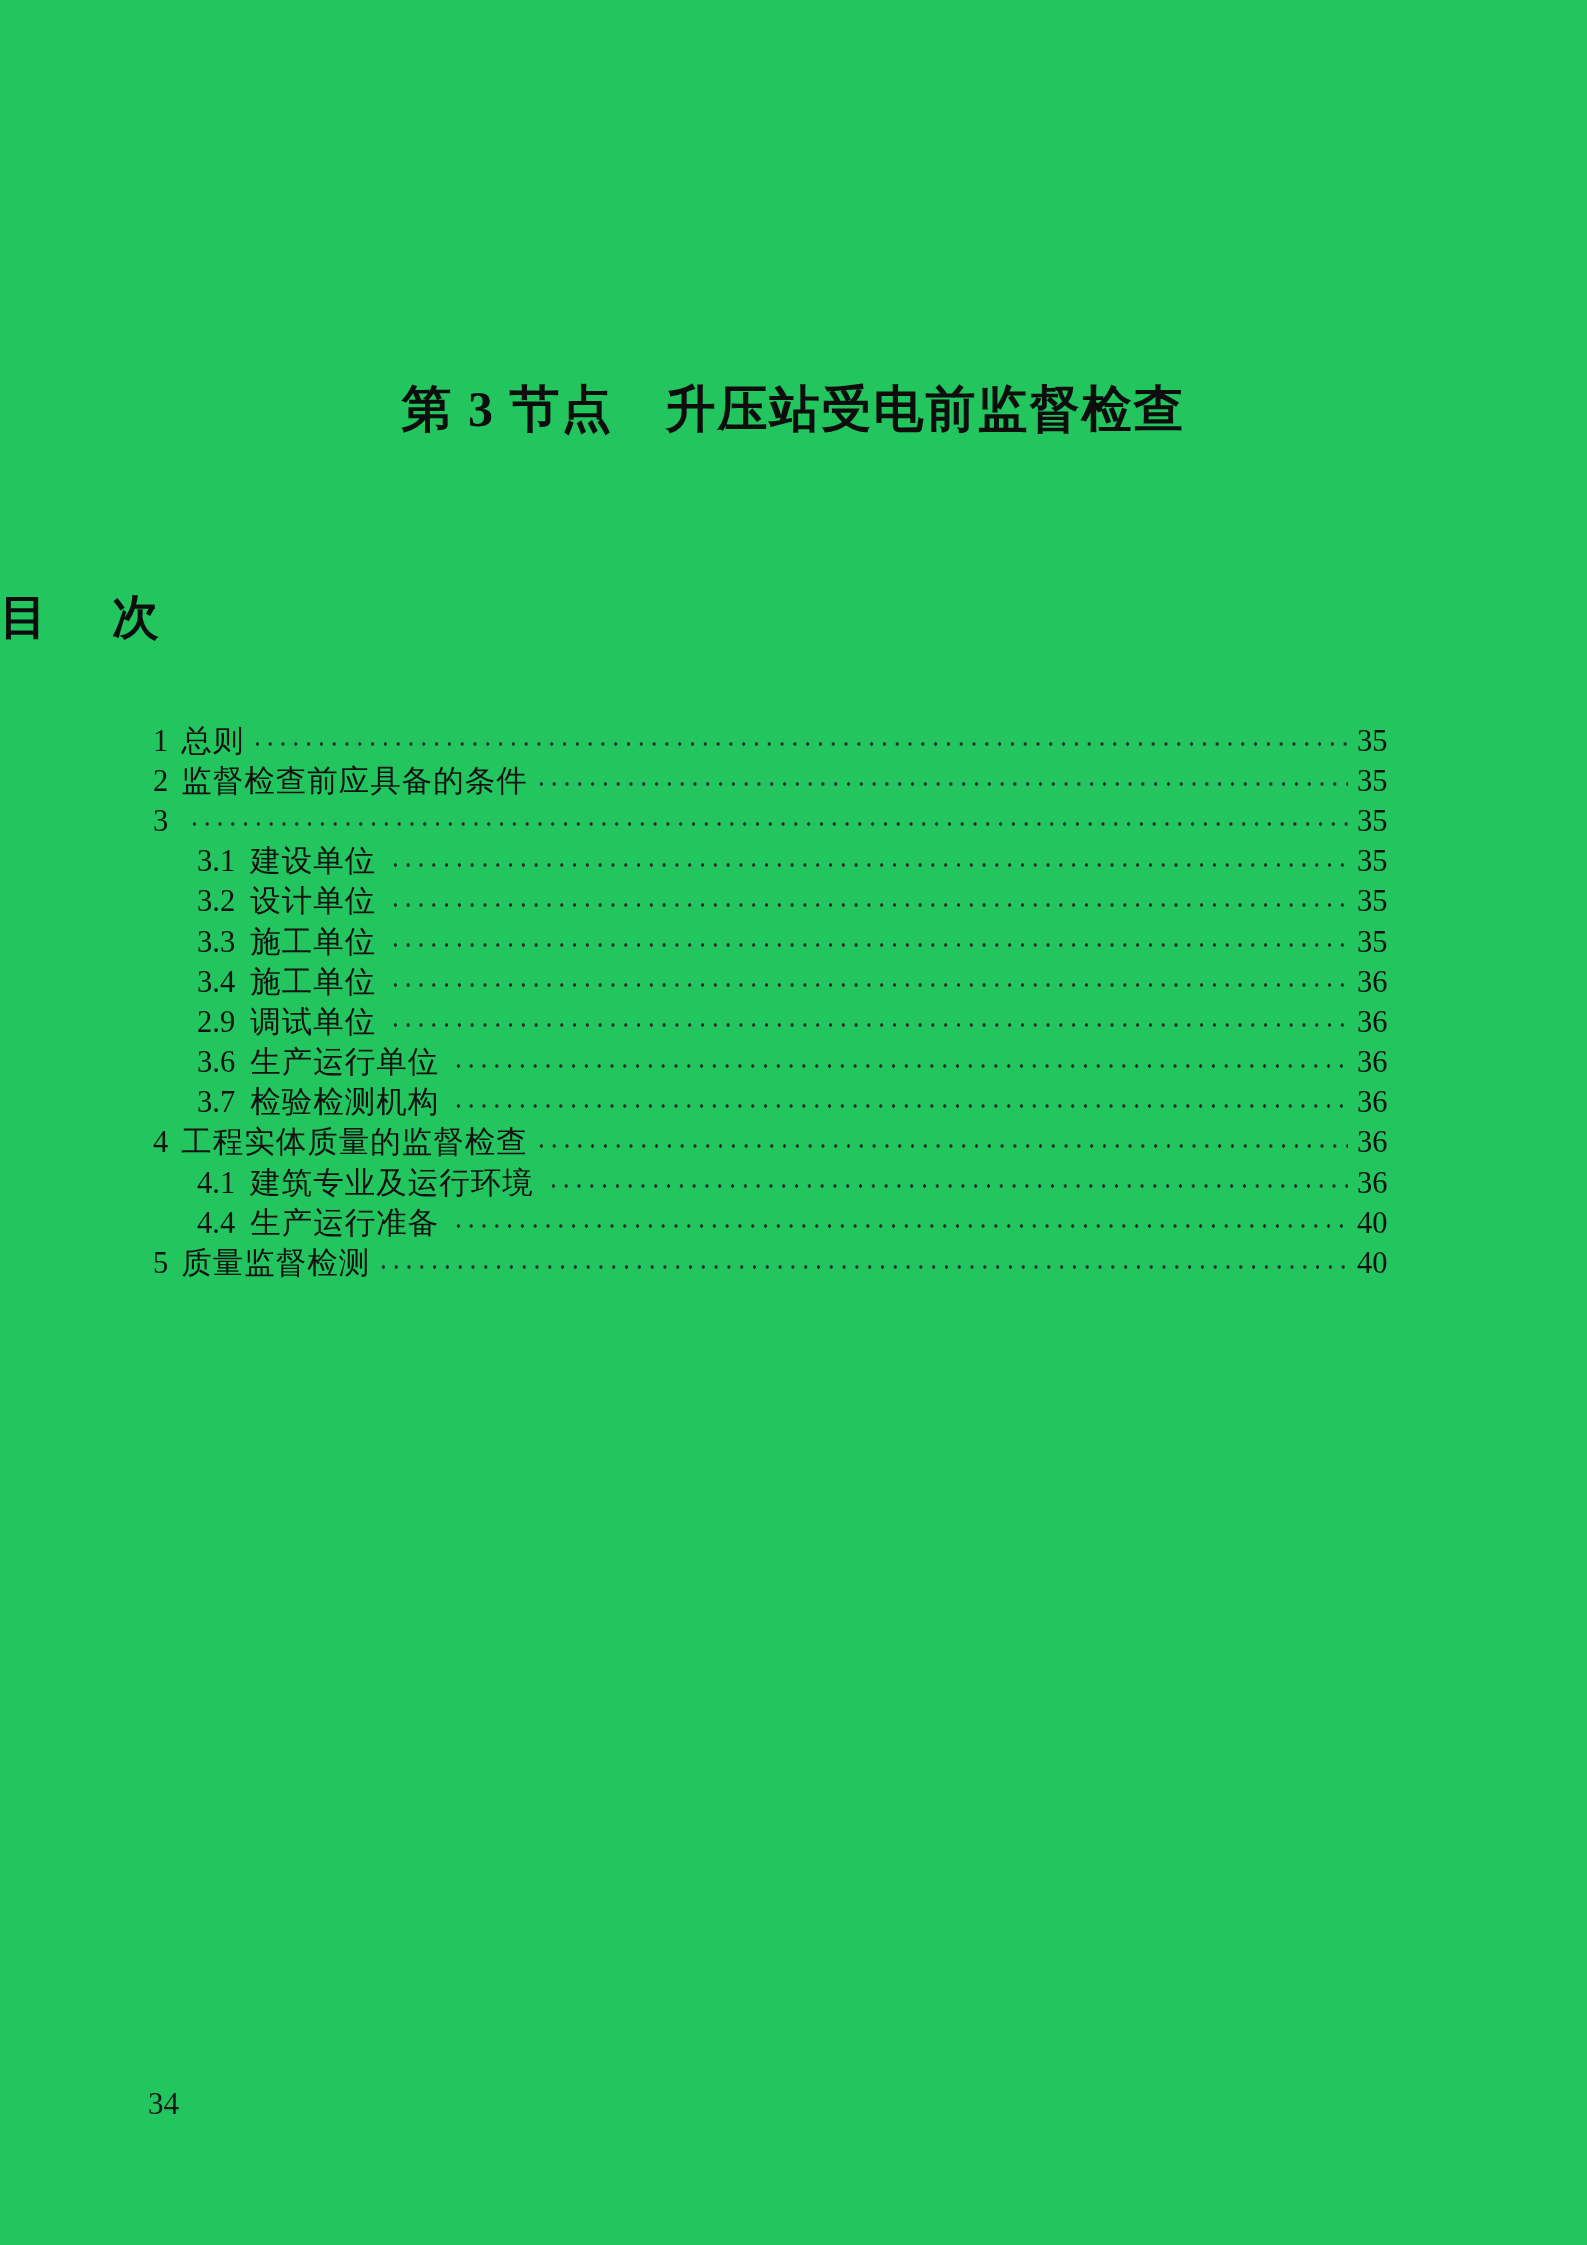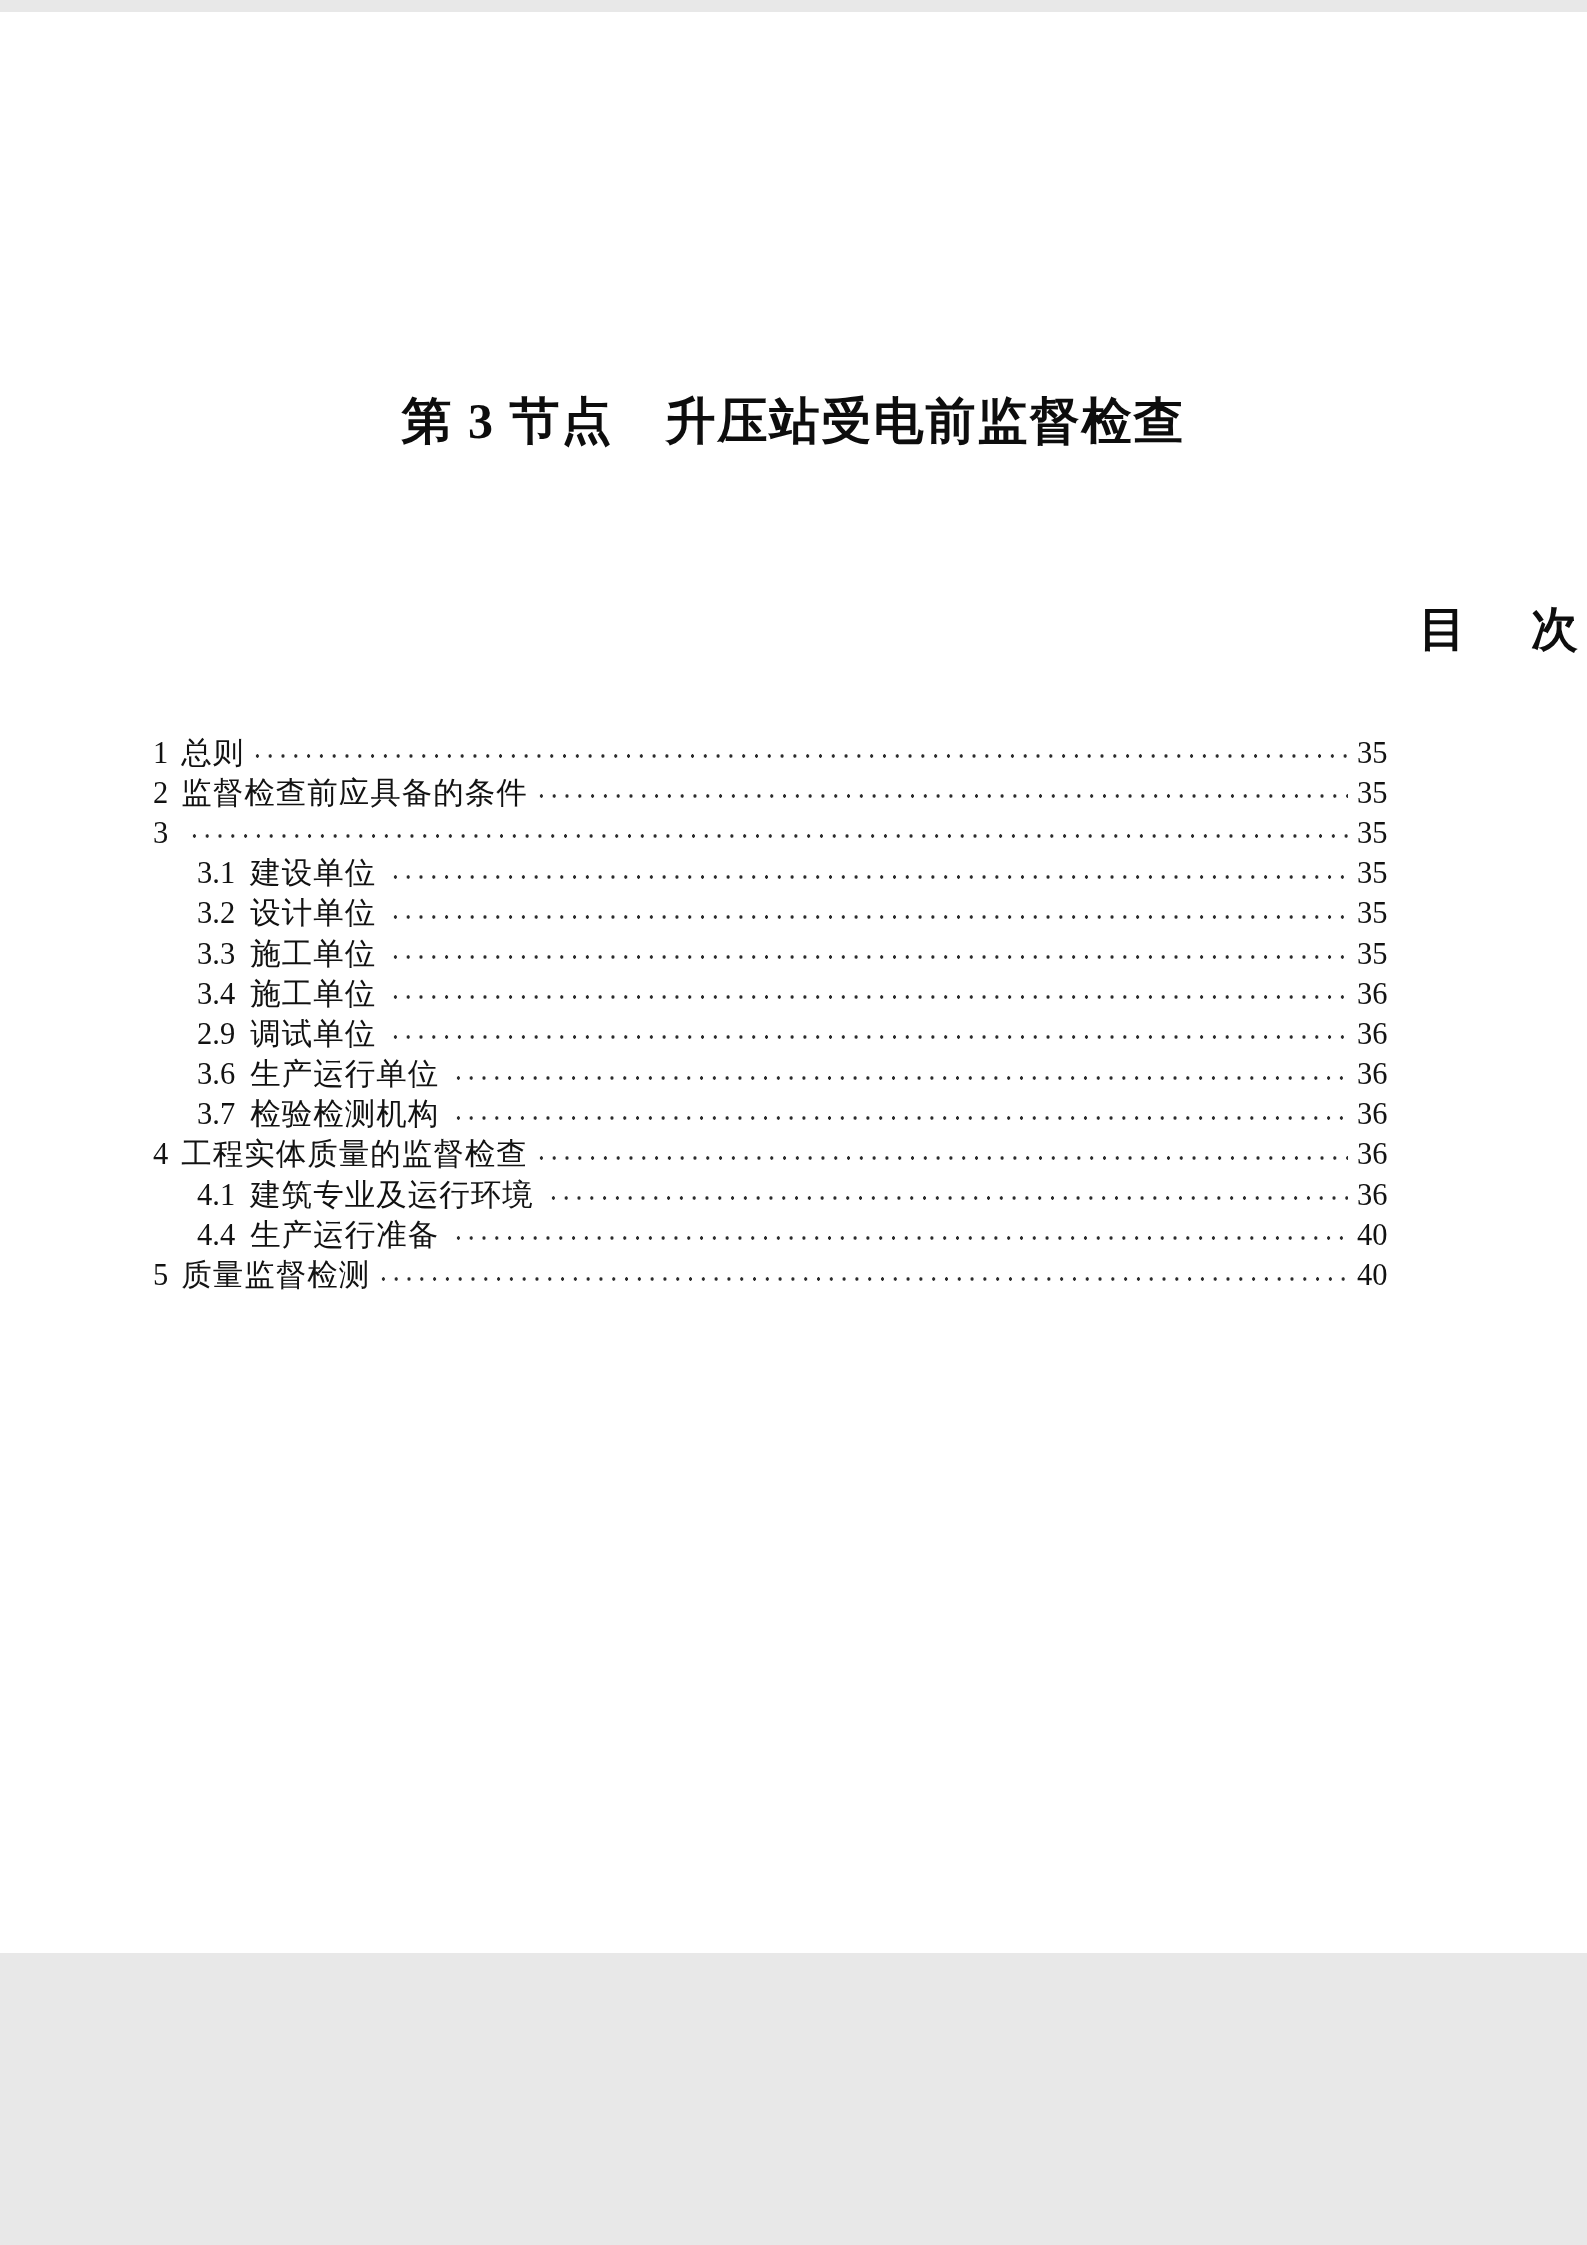--- a/index.html
+++ b/index.html
@@ -1,40 +1,40 @@
 <!DOCTYPE html>
 <html><head>
 <meta charset="utf-8">
 <style>
   html,body{margin:0;padding:0;background:#e8e8e8;}
   .page{
     position:relative;
-    width:1587px;height:1941px;
-    margin:12px auto;
-    background:#ffffff;
+    width:1587px;height:2245px;
+    margin:0 auto;
+    background:#22c55e;
     overflow:hidden;
     font-family:"Liberation Serif","DejaVu Serif",serif;
     color:#121212;
   }
   .doc-title{
     position:absolute;
     top:376px;left:0;width:100%;
     margin:0;
     text-align:center;
     font-size:50px;
     font-weight:700;
     letter-spacing:2px;
     font-family:"Liberation Serif","DejaVu Serif",serif;
     color:#0d0d0d;
   }
   .toc-heading{
     position:absolute;
     top:586px;left:0;width:100%;
     margin:0;
-    text-align:right;
+    text-align:left;
     font-size:47px;
     font-weight:700;
     letter-spacing:9px;
     font-family:"Liberation Sans","DejaVu Sans",sans-serif;
     color:#0d0d0d;
   }
   .toc{
     position:absolute;
     top:721px;left:153px;right:180px;
     font-size:30.5px;

